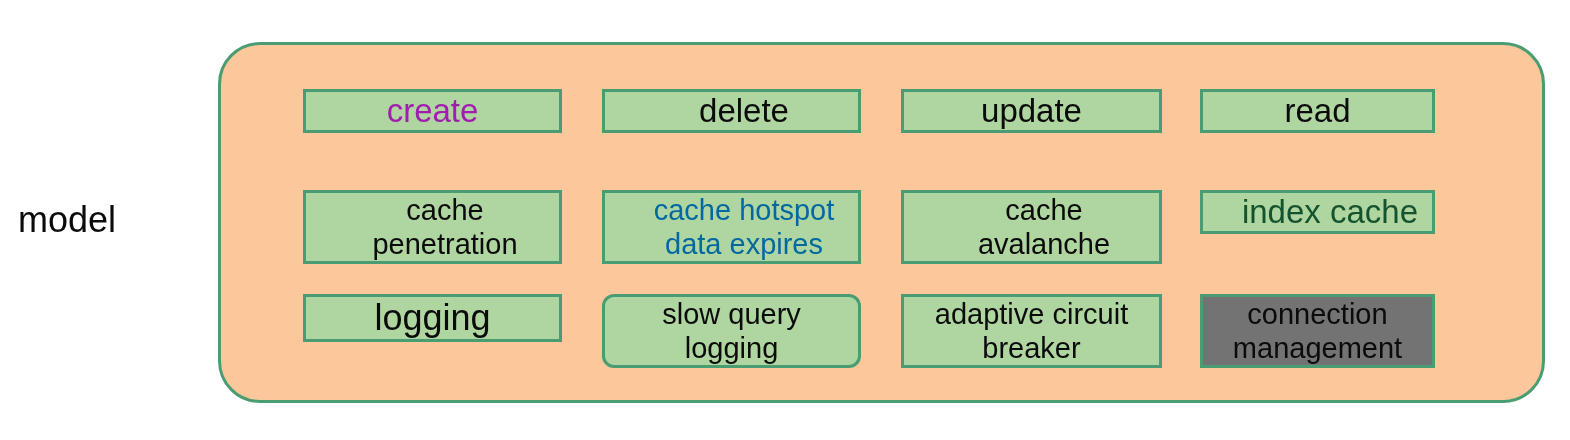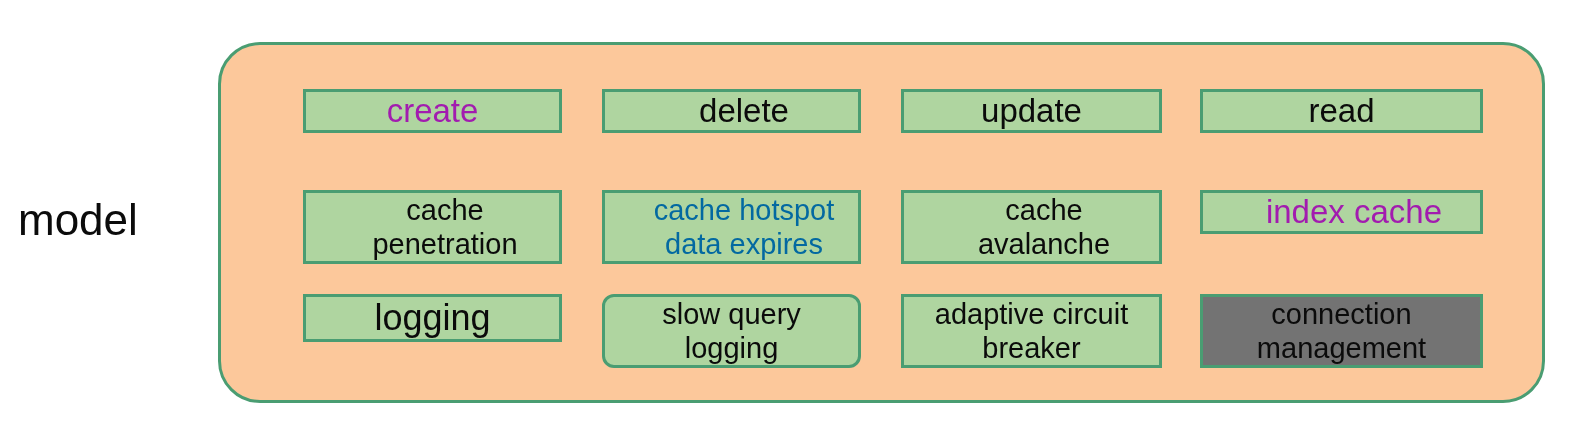--- a/index.html
+++ b/index.html
@@ -20,21 +20,21 @@
     background: #ffffff;
   }
   
   #model-label {
     position: absolute;
     left: 18px;
     top: 192px;
     width: 180px;
     height: 56px;
     line-height: 56px;
-    font-size: 44px;
+    font-size: 36px;
     color: #0b0b0b;
     text-align: left;
     white-space: nowrap;
     letter-spacing: 0px;
   }
   
   #model-container {
     position: absolute;
     left: 218px;
     top: 42px;
@@ -71,21 +71,21 @@
     align-items: center;
     justify-content: center;
     text-align: center;
     color: #0b0b0b;
     overflow: hidden;
   }
   
   .col-0 { left: 82px;   width: 259px; }
   .col-1 { left: 381px;  width: 259px; }
   .col-2 { left: 680px;  width: 261px; }
-  .col-3 { left: 979px;  width: 283px; }
+  .col-3 { left: 979px;  width: 235px; }
 
   .node-label {
     display: block;
     width: 100%;
     white-space: pre-line;
   }
   
   #row-0 .node-box .node-label { font-size: 38px; line-height: 44px; }
   #row-1 .node-box .node-label { font-size: 29px; line-height: 34px; margin-left: 25px; }
   #row-2 .node-box .node-label { font-size: 29px; line-height: 34px; }
@@ -124,21 +124,21 @@
 penetration</span>
         </div>
         <div class="node-box col-1" style="background: rgb(175, 213, 160); border-color: rgb(74, 157, 114); color: #0369a1;">
           <span class="node-label">cache hotspot
 data expires</span>
         </div>
         <div class="node-box col-2" style="background: rgb(175, 213, 160); border-color: rgb(74, 157, 114); color: rgb(11, 11, 11);">
           <span class="node-label">cache
 avalanche</span>
         </div>
-        <div class="node-box col-3 single-line" style="background: rgb(175, 213, 160); border-color: rgb(74, 157, 114); color: #a21caf;">
+        <div class="node-box col-3 single-line" style="background: rgb(175, 213, 160); border-color: rgb(74, 157, 114); color: #14532d;">
           <span class="node-label">index cache</span>
         </div>
       </div>
 
       <div class="grid-row" id="row-2">
         <div class="node-box col-0" style="background: rgb(175, 213, 160); border-color: rgb(74, 157, 114); color: rgb(11, 11, 11);">
           <span class="node-label">logging</span>
         </div>
         <div class="node-box col-1" style="background: rgb(175, 213, 160); border-color: rgb(74, 157, 114); color: rgb(11, 11, 11); border-radius: 12px;">
           <span class="node-label">slow query

